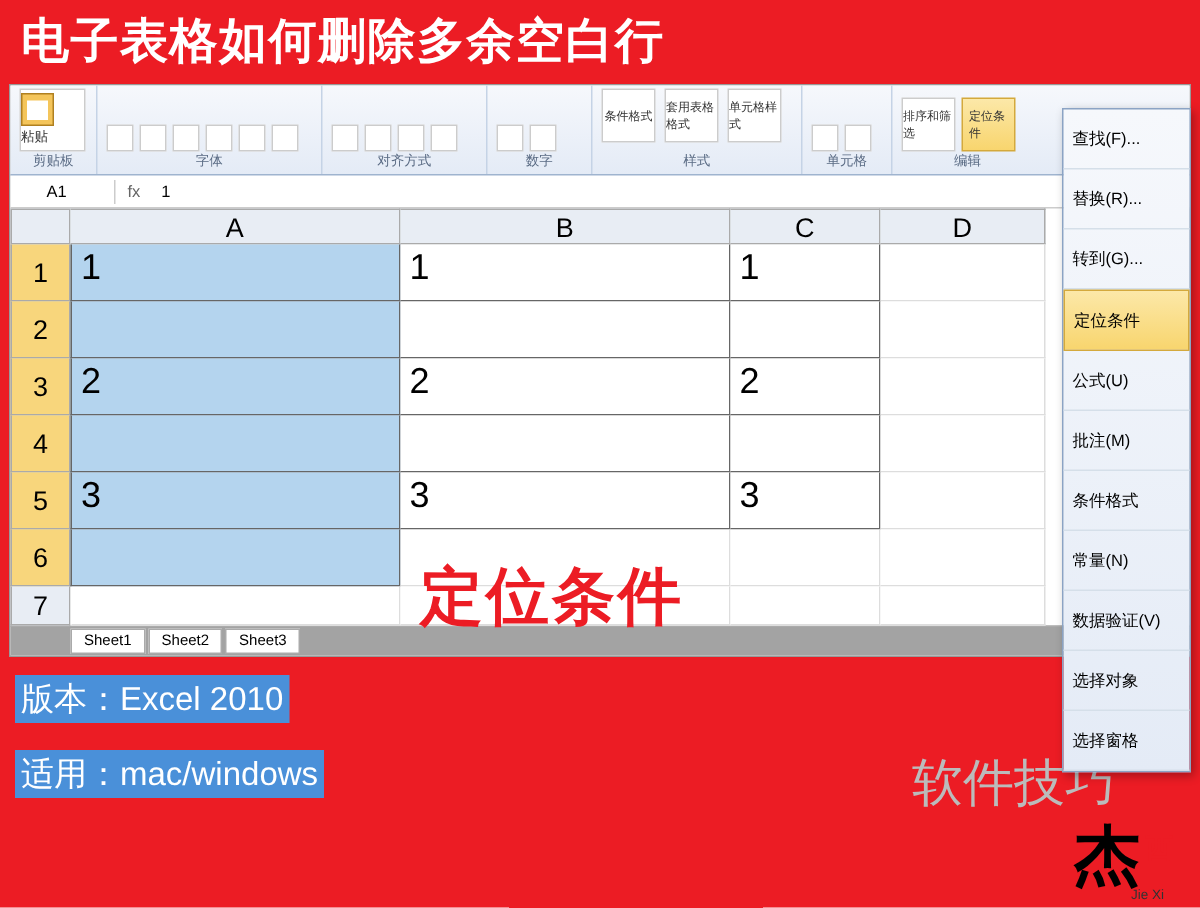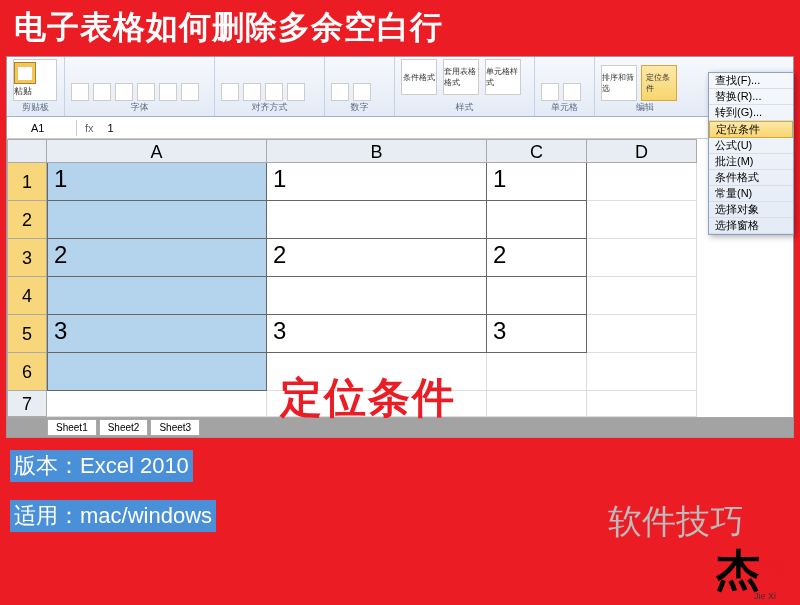--- a/index.html
+++ b/index.html
@@ -41,21 +41,21 @@
 .row-h.sel { background: #f8d67c; }
 .cell-row { display: flex; }
 .cell { height: 38px; border: 1px solid #666; border-top: none; border-left: none; font-size: 24px; padding: 2px 6px; background: #fff; }
 .cell.first-col { border-left: 1px solid #666; }
 .cell.selected { background: #b4d4ee; }
 .cell.nobd { border-color: transparent; border-right: 1px solid #ddd; border-bottom: 1px solid #ddd; }
 
 .grid-area { display: flex; }
 
 .context-menu { position: absolute; right: 6px; top: 72px; width: 86px; background: linear-gradient(#f6f8fc, #e4ebf6); border: 1px solid #8ba3c4; font-size: 11px; box-shadow: 2px 2px 6px rgba(0,0,0,.3); z-index: 50; }
-.menu-item { padding: 0 6px; border-bottom: 1px solid #d5dfe9; cursor: pointer; white-space: nowrap; overflow: hidden; }
+.menu-item { padding: 12px 6px; border-bottom: 1px solid #d5dfe9; cursor: pointer; white-space: nowrap; overflow: hidden; }
 .menu-item.hl { background: linear-gradient(#fce8a8, #f8d56e); border: 1px solid #d4a93c; }
 
 .overlay-label { position: absolute; top: 370px; left: 280px; font-size: 42px; font-weight: bold; color: #ec1c24; letter-spacing: 2px; }
 
 .sheet-tabs { height: 20px; background: #a3a3a3; border-top: 1px solid #aaa; display: flex; align-items: center; font-size: 10px; padding-left: 40px; gap: 2px; }
 .tab { padding: 2px 8px; background: #fff; border: 1px solid #aaa; }
 
 .footer-info { position: absolute; left: 10px; top: 450px; font-size: 22px; color: #fff; }
 .footer-info span { background: #4a90d9; padding: 1px 4px; display: inline-block; margin-bottom: 18px; }
 
@@ -225,20 +225,21 @@
 
 <div class="context-menu">
   <div class="menu-item">查找(F)...</div>
   <div class="menu-item">替换(R)...</div>
   <div class="menu-item">转到(G)...</div>
   <div class="menu-item hl">定位条件</div>
   <div class="menu-item">公式(U)</div>
   <div class="menu-item">批注(M)</div>
   <div class="menu-item">条件格式</div>
   <div class="menu-item">常量(N)</div>
+  <div class="menu-item">数据验证(V)</div>
   <div class="menu-item">选择对象</div>
   <div class="menu-item">选择窗格</div>
 </div>
 
 <div class="overlay-label">定位条件</div>
 
 <div class="footer-info">
   <span>版本：Excel 2010</span><br>
   <span>适用：mac/windows</span>
 </div>

